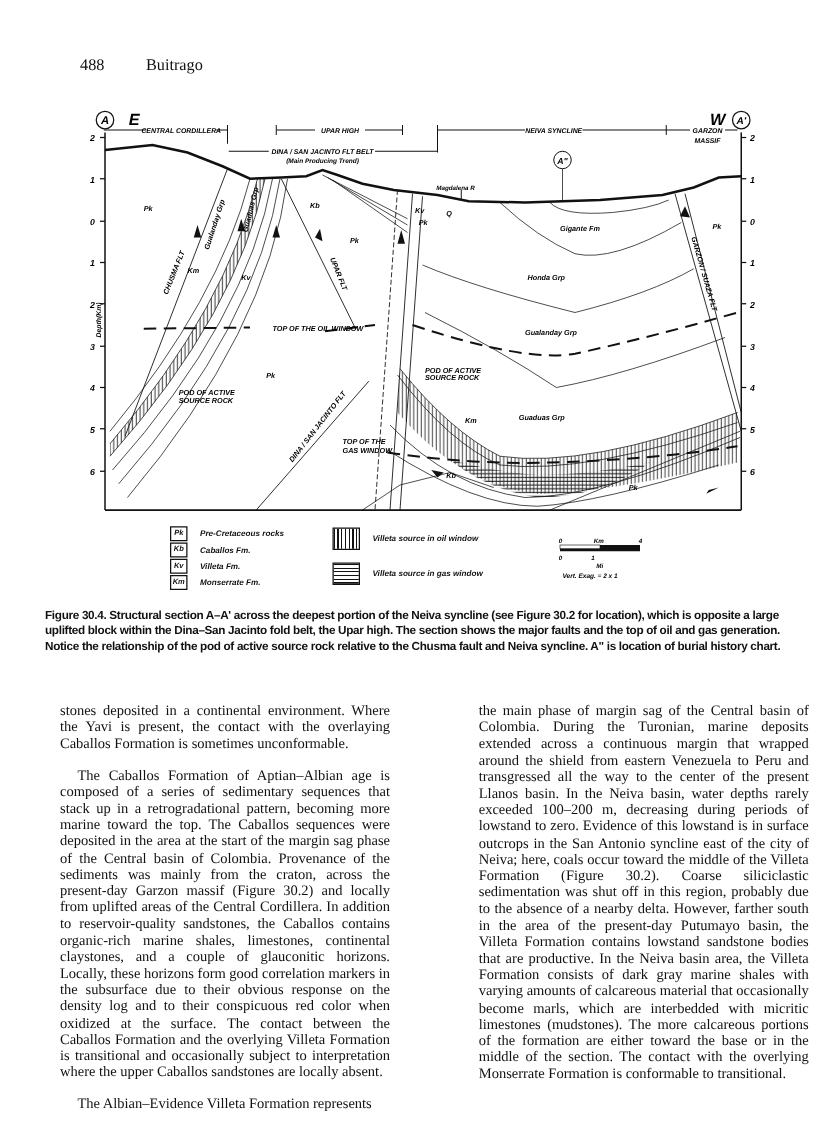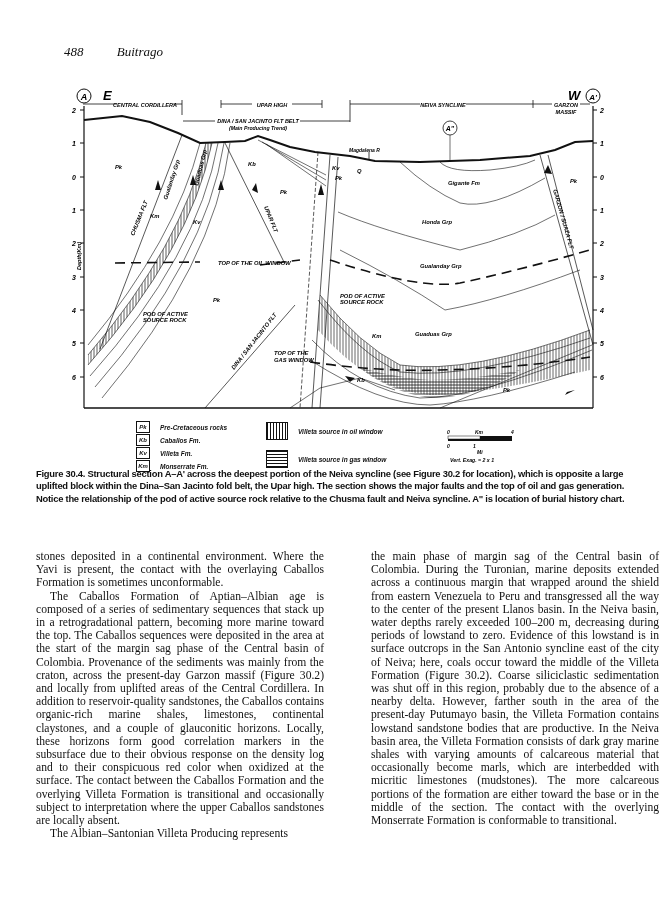--- a/index.html
+++ b/index.html
@@ -1,23 +1,23 @@
 <!DOCTYPE html>
 <html><head>
 <meta charset="utf-8">
 <style>
   html, body { margin:0; padding:0; background:#ffffff; }
   body { width:660px; height:900px; position:relative; overflow:hidden; color:#111; font-family:"Liberation Serif", serif; }
   .abs { position:absolute; }
-  .running-head { top:44px; left:64px; font-style:italic; font-size:13px; }
+  .running-head { top:44px; left:64px; font-size:13px; }
   .running-head .pg { margin-right:30px; }
   .figure { position:absolute; left:0; top:0; width:660px; height:480px; }
-  .caption { position:absolute; left:36px; top:468px; width:590px; font-family:"Liberation Sans", sans-serif; font-weight:bold; font-size:9.4px; line-height:12.4px; letter-spacing:-0.25px; }
+  .caption { position:absolute; left:36px; top:486px; width:590px; font-family:"Liberation Sans", sans-serif; font-weight:bold; font-size:9.4px; line-height:12.4px; letter-spacing:-0.25px; }
   .col { position:absolute; top:550px; width:288px; font-size:11.6px; line-height:13.2px; text-align:justify; }
-  .col p { margin:0; }
+  .col p { margin:12px; }
   .col p.indent { text-indent:14px; }
   .col-left { left:36px; }
   .col-right { left:371px; }
   svg text { font-family:"Liberation Sans", sans-serif; font-style:italic; font-weight:bold; }
   .legend-item { position:absolute; display:flex; align-items:center; font-family:"Liberation Sans", sans-serif; font-style:italic; font-weight:bold; font-size:6.5px; }
   .legend-box { width:12px; height:10px; border:1px solid #111; font-size:6px; display:flex; align-items:center; justify-content:center; margin-right:10px; }
 </style>
 </head>
 <body>
 
@@ -263,17 +263,17 @@
     <text x="37" y="26" font-size="5">Mi</text>
     <text x="10" y="34" font-size="5.2">Vert. Exag. = 2 x 1</text>
   </svg>
 </div>
 
 <div class="caption">Figure 30.4. Structural section A–A' across the deepest portion of the Neiva syncline (see Figure 30.2 for location), which is opposite a large uplifted block within the Dina–San Jacinto fold belt, the Upar high. The section shows the major faults and the top of oil and gas generation. Notice the relationship of the pod of active source rock relative to the Chusma fault and Neiva syncline. A" is location of burial history chart.</div>
 
 <div class="col col-left">
   <p>stones deposited in a continental environment. Where the Yavi is present, the contact with the overlaying Caballos Formation is sometimes unconformable.</p>
   <p class="indent">The Caballos Formation of Aptian–Albian age is composed of a series of sedimentary sequences that stack up in a retrogradational pattern, becoming more marine toward the top. The Caballos sequences were deposited in the area at the start of the margin sag phase of the Central basin of Colombia. Provenance of the sediments was mainly from the craton, across the present-day Garzon massif (Figure 30.2) and locally from uplifted areas of the Central Cordillera. In addition to reservoir-quality sandstones, the Caballos contains organic-rich marine shales, limestones, continental claystones, and a couple of glauconitic horizons. Locally, these horizons form good correlation markers in the subsurface due to their obvious response on the density log and to their conspicuous red color when oxidized at the surface. The contact between the Caballos Formation and the overlying Villeta Formation is transitional and occasionally subject to interpretation where the upper Caballos sandstones are locally absent.</p>
-  <p class="indent">The Albian–Santonian Villeta Producing represents</p>
+  <p class="indent">The Albian–Evidence Villeta Formation represents</p>
 </div>
 <div class="col col-right">
   <p>the main phase of margin sag of the Central basin of Colombia. During the Turonian, marine deposits extended across a continuous margin that wrapped around the shield from eastern Venezuela to Peru and transgressed all the way to the center of the present Llanos basin. In the Neiva basin, water depths rarely exceeded 100–200 m, decreasing during periods of lowstand to zero. Evidence of this lowstand is in surface outcrops in the San Antonio syncline east of the city of Neiva; here, coals occur toward the middle of the Villeta Formation (Figure 30.2). Coarse siliciclastic sedimentation was shut off in this region, probably due to the absence of a nearby delta. However, farther south in the area of the present-day Putumayo basin, the Villeta Formation contains lowstand sandstone bodies that are productive. In the Neiva basin area, the Villeta Formation consists of dark gray marine shales with varying amounts of calcareous material that occasionally become marls, which are interbedded with micritic limestones (mudstones). The more calcareous portions of the formation are either toward the base or in the middle of the section. The contact with the overlying Monserrate Formation is conformable to transitional.</p>
 </div>
 
 </body></html>

